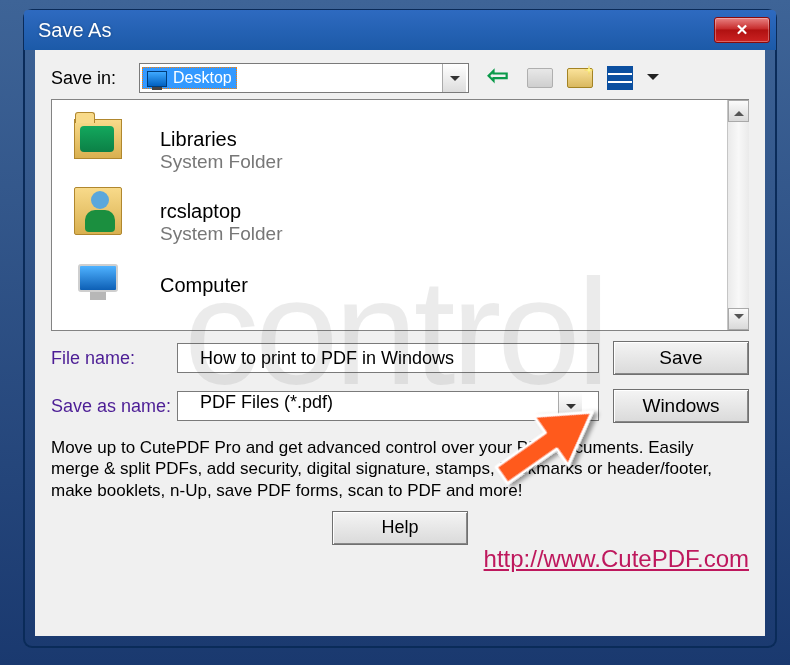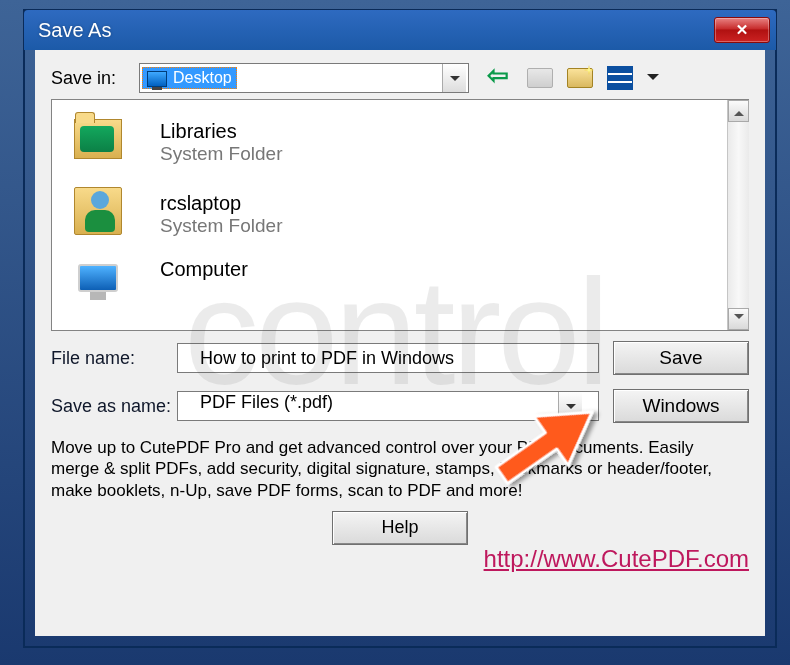--- a/index.html
+++ b/index.html
@@ -15,21 +15,21 @@
   .backdrop {
     position: absolute;
     inset: 0;
     background: linear-gradient(180deg,#3e6497 0%,#1a396f 100%);
   }
   .window {
     position: absolute;
     left: 24px; top: 10px; right: 14px; bottom: 18px;
     background: #f0f0f0;
     border: 11px solid transparent;
-    border-radius: 0;
+    border-radius: 8px;
     box-shadow: 0 0 0 1px #0a2b59;
     background-clip: padding-box;
   }
   .window::before{
     content:"";
     position:absolute;
     inset:-11px;
     border-radius:4px;
     background: linear-gradient(180deg,#2664b5 0%,#1856a7 100%);
     z-index:-1;
@@ -163,37 +163,37 @@
   .comp-ic {
     position:absolute; left:14px; top:6px; width:40px; height:28px;
     background: linear-gradient(180deg,#4fb2ff,#0d5fb5);
     border:2px solid #cfcfcf; border-radius:3px;
   }
   .comp-ic::after{
     content:""; position:absolute; left:10px; bottom:-10px; width:16px; height:8px;
     background:#b7b7b7;
   }
   .ftext { display:flex; flex-direction:column; }
-  .fname { font-size:20px; color:#000; }
+  .fname { font-size:20px; color:#000;margin-top:16px; }
   .ftype { font-size:19px; color:#777; }
   .vscroll {
     width:22px;
     background: linear-gradient(90deg,#eaeaea,#f8f8f8,#eaeaea);
     border-left:1px solid #c5c5c5;
     display:flex; flex-direction:column;
   }
   .sbtn { height:22px; background: linear-gradient(180deg,#fbfbfb,#d9d9d9); border:1px solid #a9a9a9; display:flex; align-items:center; justify-content:center; }
   .sbtn.bot { margin-top:auto; }
   .ar { width:0; height:0; border:5px solid transparent; }
   .ar.up { border-bottom-color:#555; }
   .ar.dn { border-top-color:#555; }
 
   .lower { margin-top:0; }
   .lrow { display:flex; align-items:center; margin-bottom:14px; }
-  .llab { width:126px; font-size:18px; color:#0f172a; }
+  .llab { width:126px; font-size:18px; color:#4c1d95; }
   .linput {
     flex:1;
     height:30px;
     background:#fff;
     border:1px solid #7a7a7a;
     padding:0 22px;
     font-size:18px;
     color:#000;
     font-family:inherit;
   }

